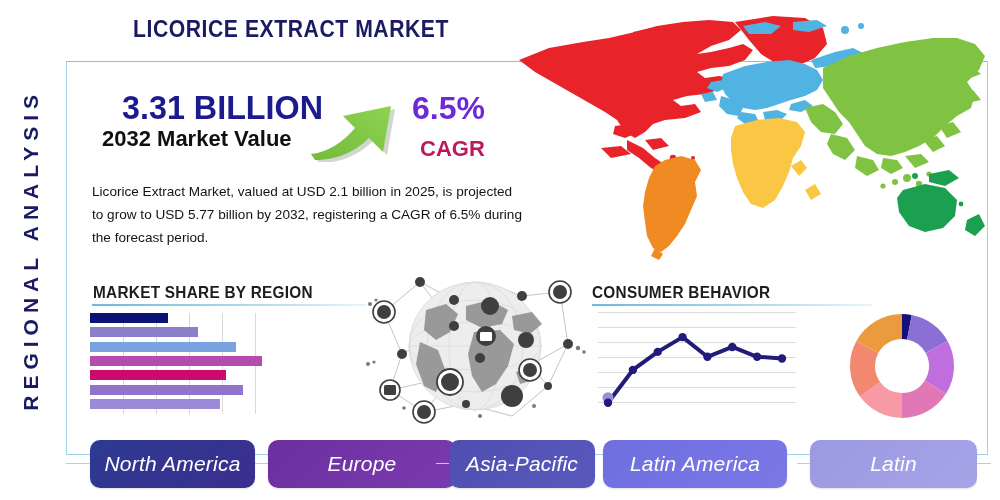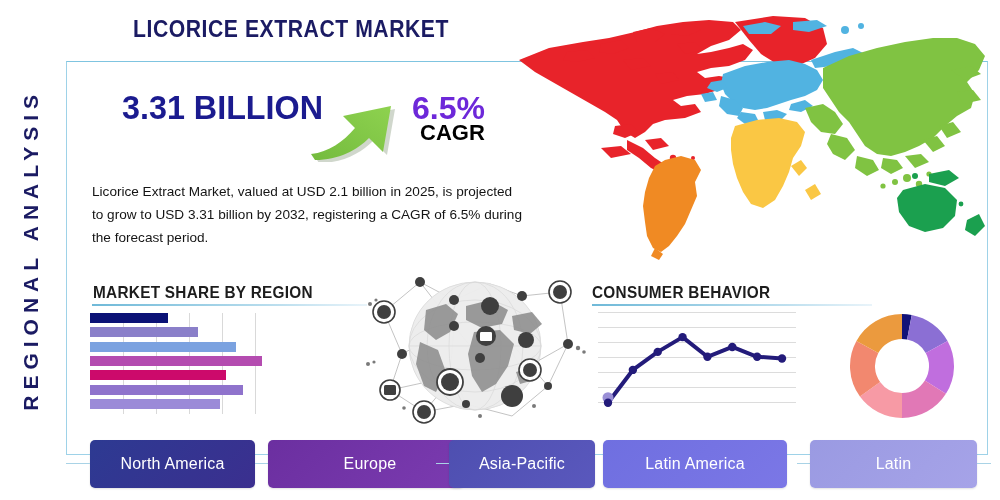--- a/index.html
+++ b/index.html
@@ -49,22 +49,22 @@
   }
   .hero-sub{
     position:absolute;left:10px;top:38px;
     font-weight:bold;font-size:22px;color:#101010;white-space:nowrap;
   }
   .hero-cagr{
     position:absolute;left:320px;top:2px;
     font-weight:bold;font-size:32px;color:#6d28d9;white-space:nowrap;
   }
   .hero-cagr-sub{
-    position:absolute;left:328px;top:32px;
-    font-weight:bold;font-size:22px;color:#000000;white-space:nowrap;
+    position:absolute;left:328px;top:48px;
+    font-weight:bold;font-size:22px;color:#be185d;white-space:nowrap;
   }
   .arrow-wrap{position:absolute;left:215px;top:-8px;width:100px;height:82px;}
 
   
   .desc{
     position:absolute;left:92px;top:180px;width:430px;
     font-size:13.6px;line-height:23px;color:#141414;
   }
 
   
@@ -94,24 +94,25 @@
   .linechart{position:absolute;left:598px;top:312px;width:198px;height:102px;}
   .line-grid{position:absolute;inset:0;}
   .line-grid i{position:absolute;left:0;right:0;height:1px;background:#dcdcdc;}
 
   
   .donut-wrap{position:absolute;left:846px;top:310px;width:112px;height:112px;}
 
   
   .pills{position:absolute;left:80px;top:440px;width:910px;height:48px;}
   .pill{
-    position:absolute;top:0;height:48px;border-radius:5px;
+    position:absolute;top:0;height:48px;border-radius:10px;
     display:flex;align-items:center;justify-content:center;
-    color:#ffffff;font-size:16px;letter-spacing:.2px;white-space:nowrap;
+    color:#ffffff;font-size:21px;letter-spacing:.2px;white-space:nowrap;
     box-shadow:0 1px 2px rgba(0,0,0,.12);
+    font-style:italic;
   }
   .pill-connector{
     position:absolute;top:23px;height:1.4px;background:#a9d3e6;
   }
 </style>
 </head>
 <body>
 
 <div id="root">
 
@@ -193,37 +194,38 @@
         <path d="M424 166 L444 162 L454 170 L440 178 L424 174 Z"></path>
         <path d="M462 212 L474 206 L480 218 L470 228 L460 222 Z"></path>
         <circle cx="410" cy="168" r="3"></circle>
         <circle cx="456" cy="196" r="2.4"></circle>
       </g>
     </svg>
   </div>
 
   <div class="hero">
     <div class="hero-big">3.31 BILLION</div>
+    <div class="hero-sub">2032 Market Value</div>
     <div class="arrow-wrap">
       <svg viewBox="0 0 100 82" width="100" height="82" xmlns="http://www.w3.org/2000/svg">
         <defs>
           <linearGradient id="arrG" x1="0" y1="1" x2="1" y2="0">
             <stop offset="0%" stop-color="#74bb3e"></stop>
             <stop offset="100%" stop-color="#8ed24f"></stop>
           </linearGradient>
         </defs>
         <path d="M4 74 C22 72 36 62 48 48 L36 36 L84 26 L76 72 L62 58 C50 70 32 80 8 80 Z" fill="rgba(120,140,110,.35)" transform="translate(4,3)"></path>
         <path d="M4 74 C22 72 36 62 48 48 L36 36 L84 26 L76 72 L62 58 C50 70 32 80 8 80 Z" fill="url(#arrG)"></path>
       </svg>
     </div>
     <div class="hero-cagr">6.5%</div>
     <div class="hero-cagr-sub">CAGR</div>
   </div>
 
-  <div class="desc">Licorice Extract Market, valued at USD 2.1 billion in 2025, is projected to grow to USD 3.31 billion by 2032, registering a CAGR of 6.5% during the forecast period.</div>
+  <div class="desc">Licorice Extract Market, valued at USD 2.1 billion in 2025, is projected to grow to USD 5.77 billion by 2032, registering a CAGR of 6.5% during the forecast period.</div>
 
   <div class="sec-head" style="left:93px;top:283px;">MARKET SHARE BY REGION</div>
   <div class="sec-rule" style="left:92px;top:304px;width:275px;"></div>
 
   <div class="barchart">
     <div class="bar-grid" id="barGrid">
         <i style="left: 33px;"></i>
         <i style="left: 66px;"></i>
         <i style="left: 99px;"></i>
         <i style="left: 132px;"></i>
@@ -371,21 +373,21 @@
         <path d="M 99.90505212610478 83.86299333890784 A 52 52 0 0 1 55.99999999999998 108 L 55.99999999999999 83.03999999999999 A 27.04 27.04 0 0 0 78.83062710557448 70.48875653623207 Z" fill="#e178b6"></path>
         <path d="M 55.99999999999998 108 A 52 52 0 0 1 13.931116292502722 86.56483311920859 L 34.124180472101415 71.89371322198846 A 27.04 27.04 0 0 0 55.99999999999999 83.03999999999999 Z" fill="#f79aa5"></path>
         <path d="M 13.931116292502722 86.56483311920859 A 52 52 0 0 1 10.432052637719103 30.94880894671078 L 32.30466737161393 42.973380652289606 A 27.04 27.04 0 0 0 34.124180472101415 71.89371322198846 Z" fill="#f2886f"></path>
         <path d="M 10.432052637719103 30.94880894671078 A 52 52 0 0 1 56.000000000000036 4 L 56.00000000000002 28.96 A 27.04 27.04 0 0 0 32.30466737161393 42.973380652289606 Z" fill="#eb9a3e"></path>
       </svg>
   </div>
 
   <div class="pills" id="pillRow">
       <div class="pill" style="left: 10px; width: 165px; background: linear-gradient(135deg, rgb(45, 58, 146) 0%, rgb(59, 47, 143) 100%);">North America</div>
       <div class="pill-connector" style="left: 175px; width: 13px;"></div>
-      <div class="pill" style="left: 188px; width: 188px; background: linear-gradient(135deg, rgb(107, 47, 160) 0%, rgb(123, 59, 176) 100%); padding-left: 8px;">Europe</div>
+      <div class="pill" style="left: 188px; width: 188px; background: linear-gradient(135deg, rgb(107, 47, 160) 0%, rgb(123, 59, 176) 100%);">Europe</div>
       <div class="pill-connector" style="left: 356px; width: 13px;"></div>
       <div class="pill" style="left: 369px; width: 146px; background: linear-gradient(135deg, rgb(78, 79, 176) 0%, rgb(90, 88, 189) 100%);">Asia-Pacific</div>
       <div class="pill-connector" style="left: 536px; width: 13px;"></div>
       <div class="pill" style="left: 523px; width: 184px; background: linear-gradient(135deg, rgb(111, 111, 224) 0%, rgb(123, 119, 230) 100%);">Latin America</div>
       <div class="pill-connector" style="left: 717px; width: 13px;"></div>
       <div class="pill" style="left: 730px; width: 167px; background: linear-gradient(135deg, rgb(154, 154, 226) 0%, rgb(166, 163, 232) 100%);">Latin</div>
       <div class="pill-connector" style="left: -14px; width: 24px;"></div>
       <div class="pill-connector" style="left: 897px; width: 14px;"></div>
     </div>
 

